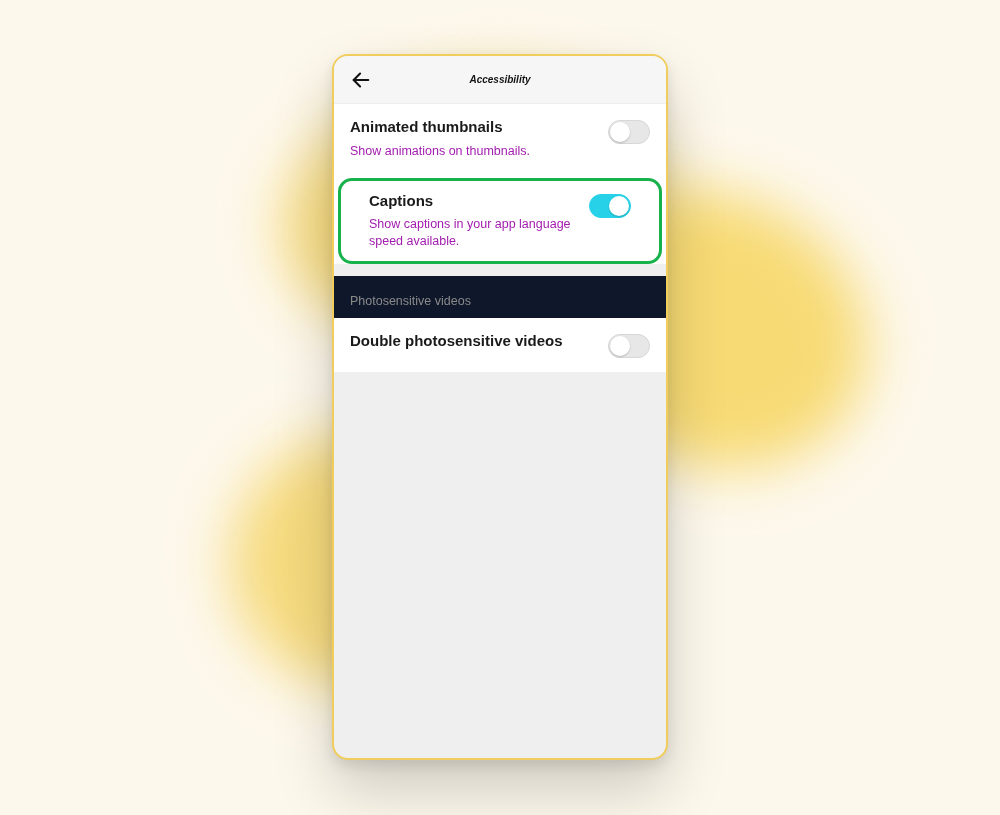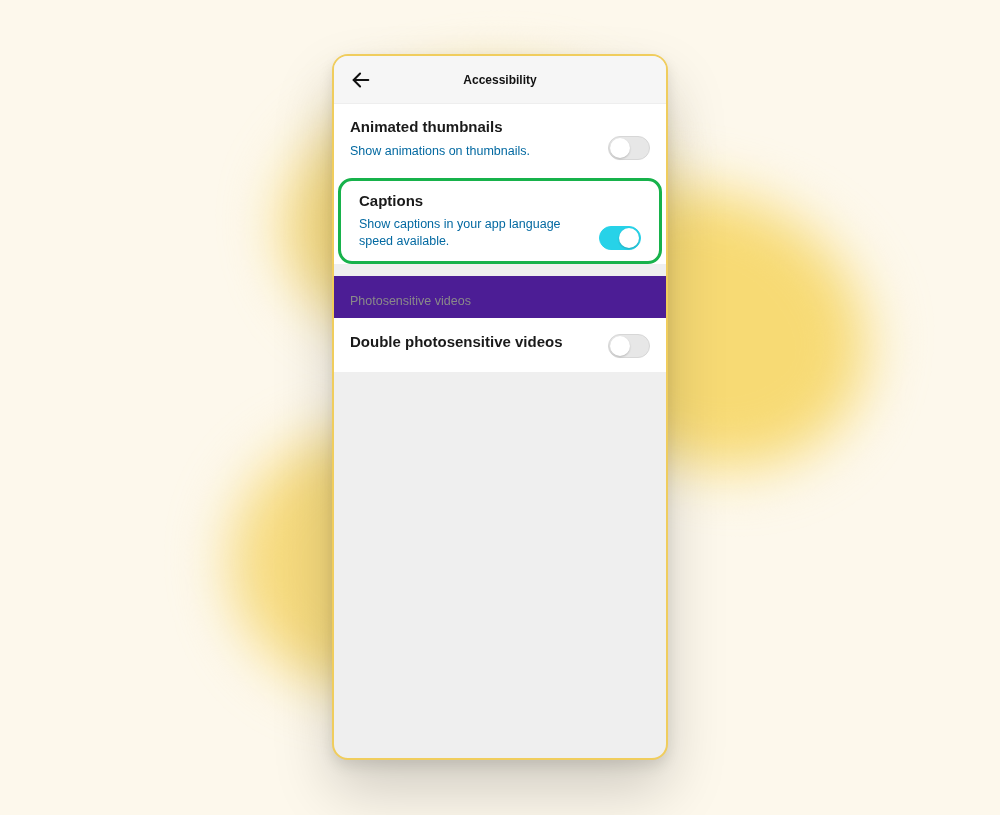--- a/index.html
+++ b/index.html
@@ -46,45 +46,45 @@
       position: absolute;
       left: 8px;
       top: 0;
       bottom: 0;
       width: 38px;
       display: flex;
       align-items: center;
       justify-content: center;
       cursor: pointer;
     }
-    .title { font-size: 12px; font-weight: 700; color: #111; }
+    .title { font-size: 10px; font-weight: 700; color: #111; font-style: italic; }
 
     .group { background: #fff; }
     .row {
       padding: 14px 16px 14px 16px;
       display: flex;
-      align-items: flex-end;
+      align-items: flex-start;
       gap: 12px;
     }
     .row-text { flex: 1; }
     .row-label { font-size: 15px; font-weight: 700; color: #1a1a1a; line-height: 1.25; margin-bottom: 6px; }
-    .row-desc { font-size: 12.5px; color: #0369a1; line-height: 1.35; }
+    .row-desc { font-size: 12.5px; color: #a21caf; line-height: 1.35; }
 
     .row.highlight {
       border: 3px solid #17b24b;
       border-radius: 14px;
       margin: 4px 4px;
-      padding: 11px 18px;
+      padding: 11px 28px;
     }
 
     .section-title {
       padding: 18px 16px 10px;
       font-size: 12.5px;
       color: #8a8a8a;
-      background: #4c1d95;
+      background: #0f172a;
     }
 
     .toggle {
       width: 42px; height: 24px;
       border-radius: 999px;
       position: relative;
       flex: 0 0 auto;
       border: 1px solid #d7d7d7;
       background: #e7e7e7;
       margin-top: 2px;

